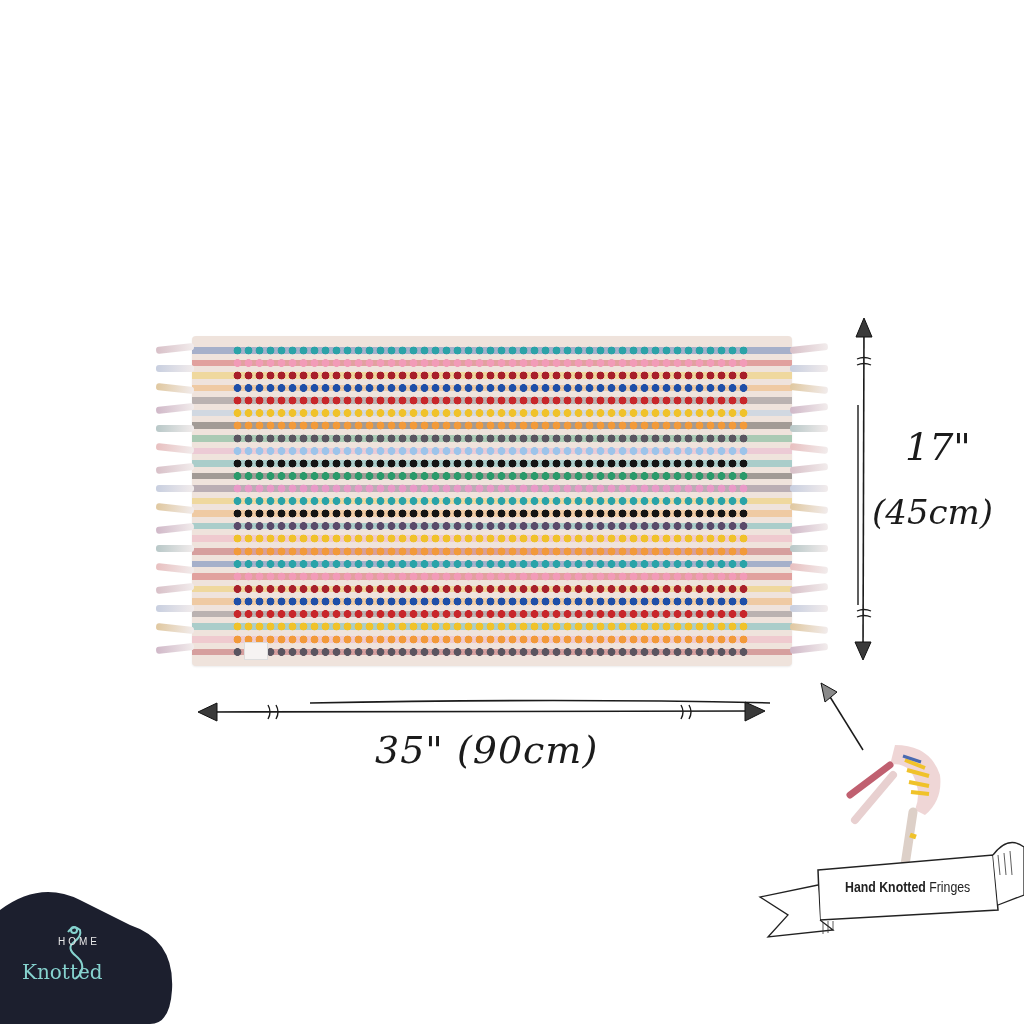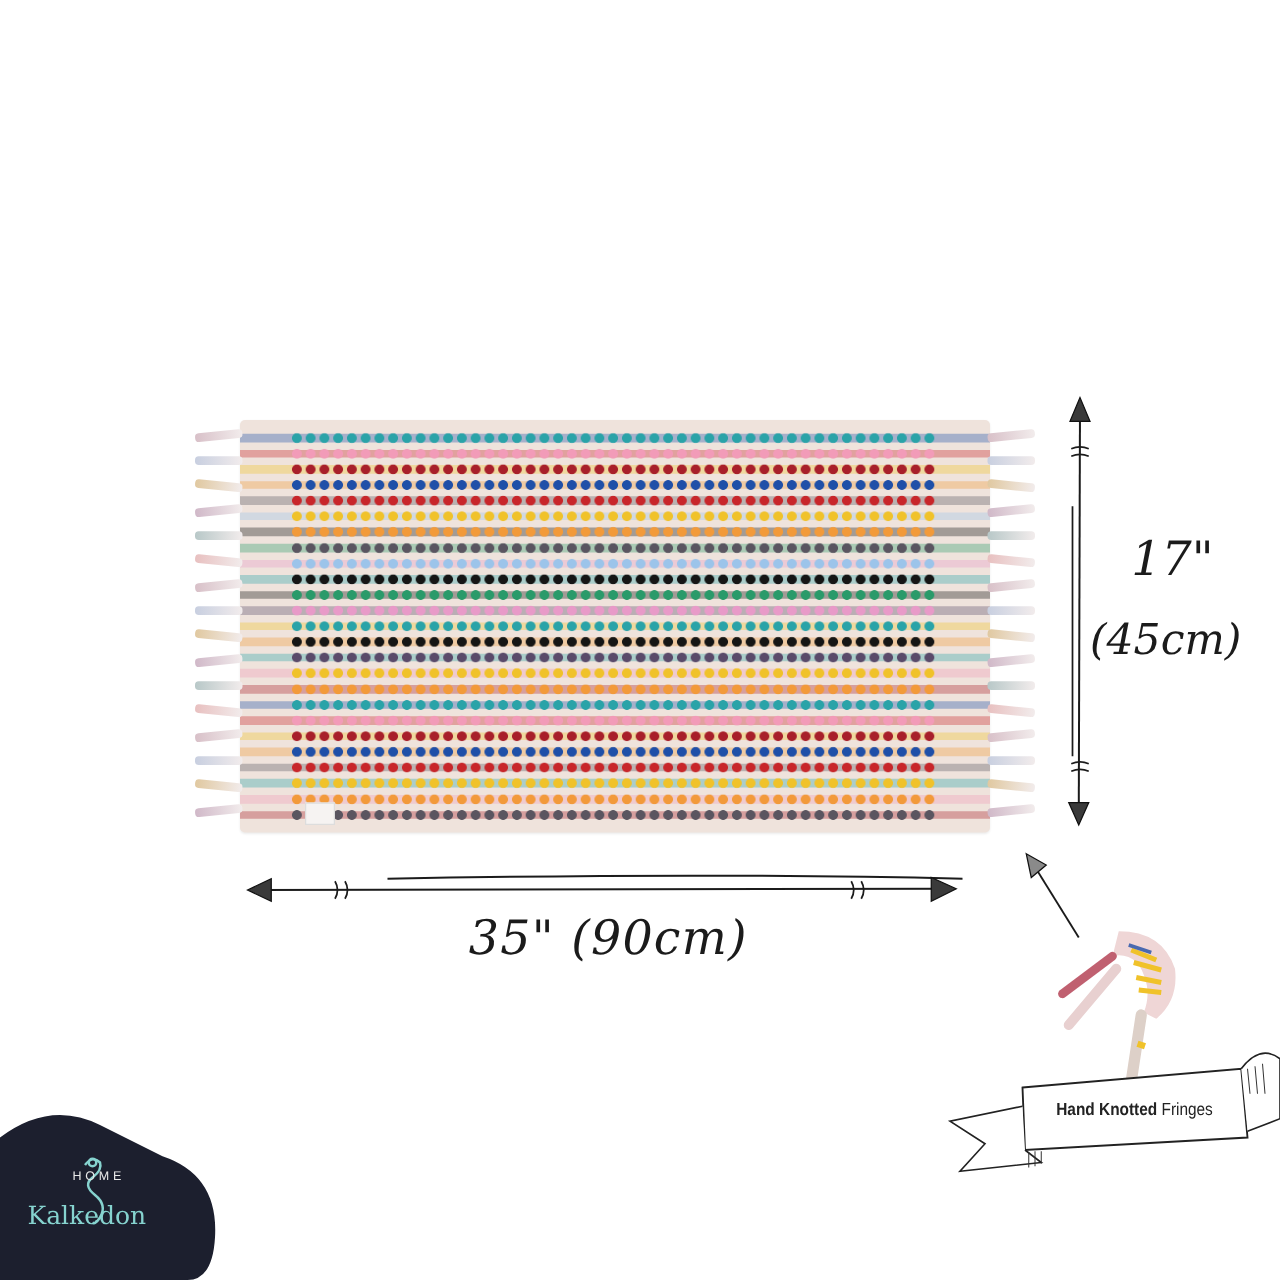--- a/index.html
+++ b/index.html
@@ -217,14 +217,14 @@
 </svg>
 <div id="banner-label" class="abs"><b>Hand Knotted</b><span> Fringes</span></div>
 
 <svg id="logo" class="abs" viewBox="0 0 180 154">
   <path d="M0 40 Q40 10 80 30 Q110 45 130 55 Q175 70 172 120 Q170 154 150 154 L0 154 Z" fill="#1c1f2e"></path>
   <g stroke="#86d3cf" stroke-width="2" fill="none">
     <path d="M68 62 q6 -8 12 -2 q2 6 -6 12 q-8 6 2 14 q10 8 4 18 q-4 6 -6 4"></path>
     <circle cx="74" cy="60" r="3"></circle>
   </g>
 </svg>
-<div id="logo-name" class="abs">Kalkedon</div>
+<div id="logo-name" class="abs">Knotted</div>
 <div id="logo-home" class="abs">HOME</div>
 
 </body></html>

